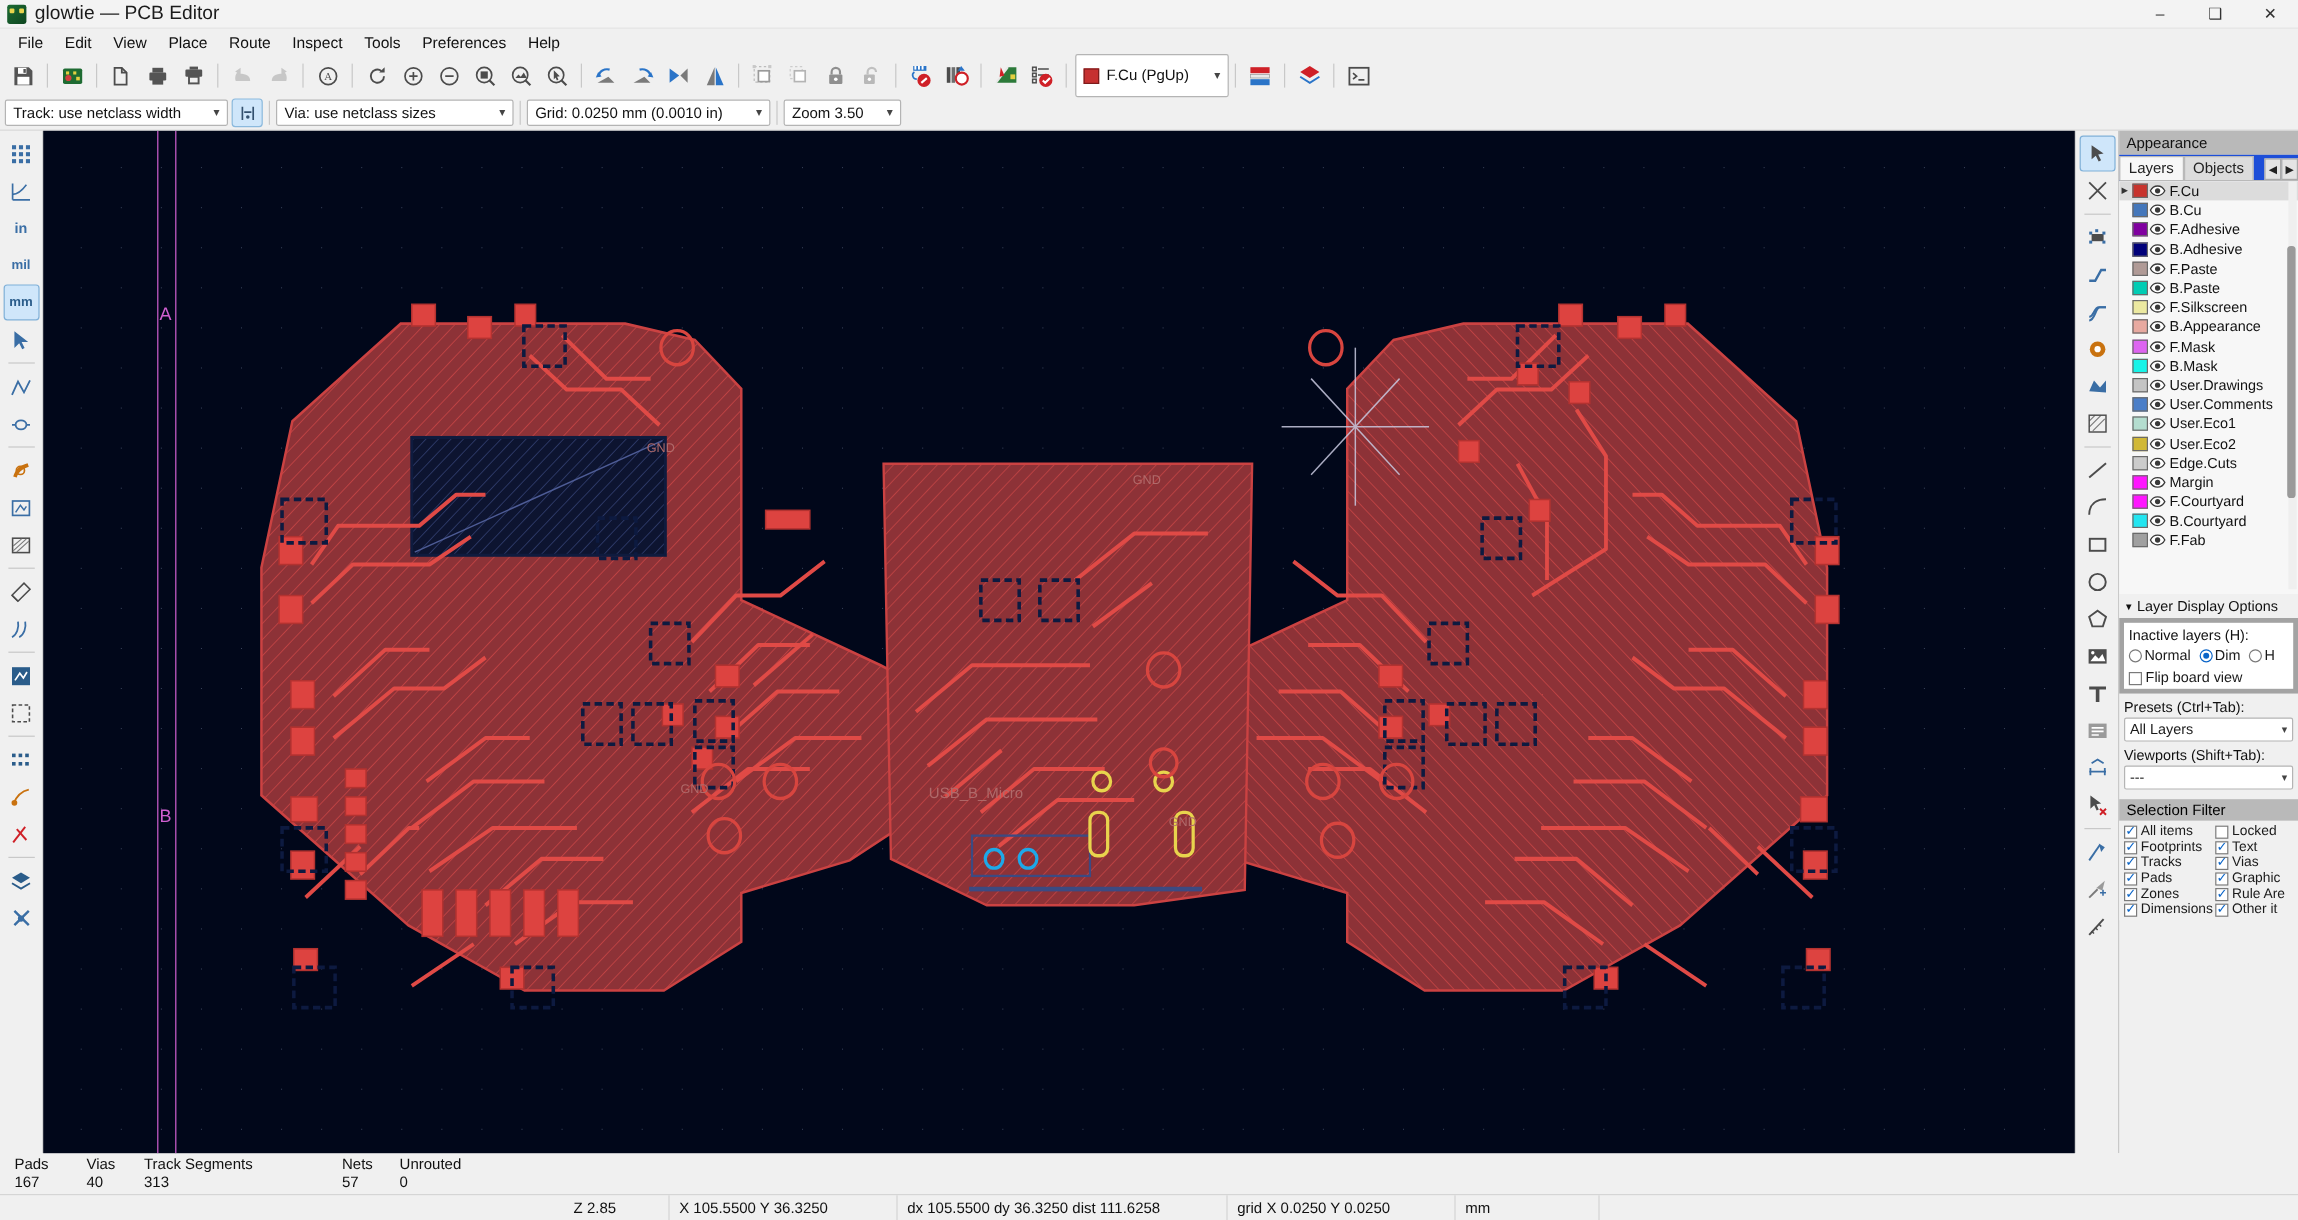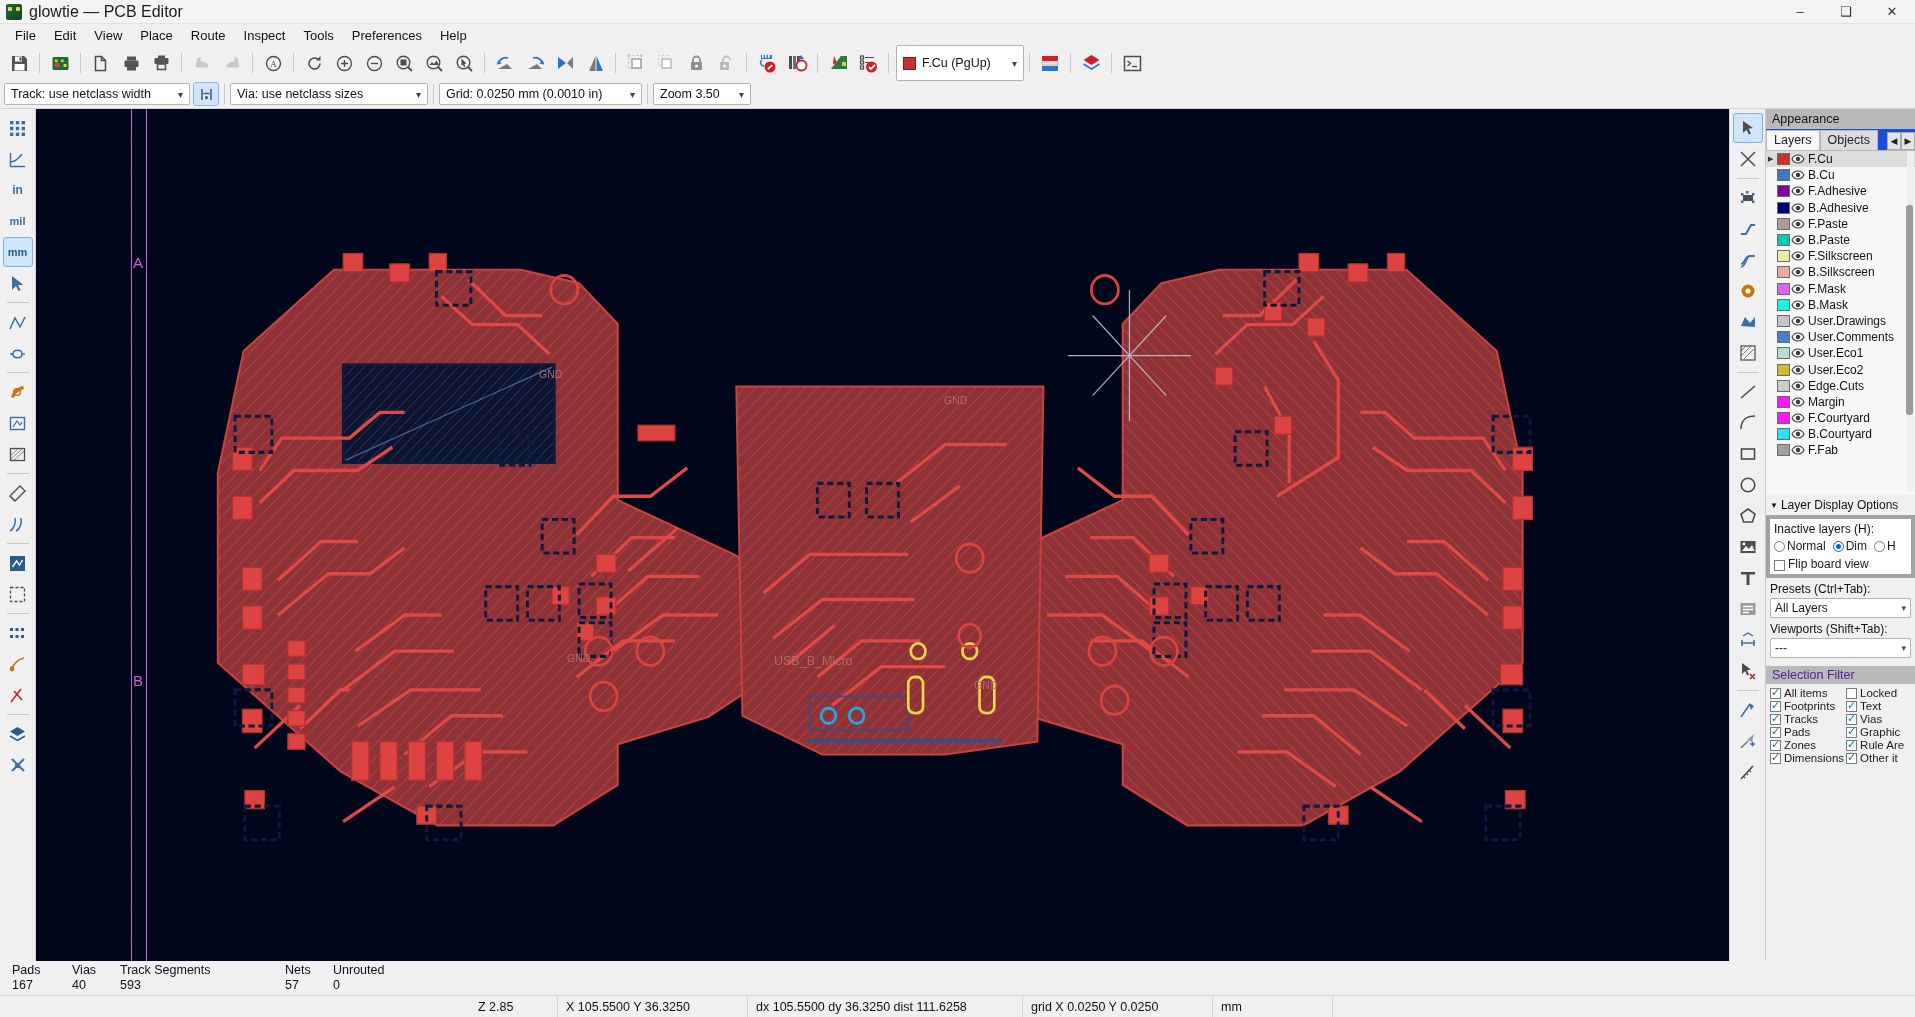--- a/index.html
+++ b/index.html
@@ -100,21 +100,21 @@
   .radio.on { border-color:#0a64c8; }
   .radio.on::after { content:""; position:absolute; left:2px; top:2px; width:5px; height:5px;
      border-radius:50%; background:#0a64c8; }
   .chk { width:11px; height:11px; border:1px solid #7a7a7a; background:#fff; display:inline-block; flex:none;
      position:relative; }
   .chk.on::after { content:"✓"; position:absolute; left:0px; top:-3px; font-size:11px; color:#0a64c8; }
   .chkrow { display:flex; align-items:flex-end; gap:3px; font-size:12px; margin-top:4px; }
   .pcombo { height:20px; background:#fff; border:1px solid #b4b4b4; border-radius:2px; display:flex;
      align-items:center; padding:0 4px; font-size:12px; margin-top:2px; }
   .pcombo .caret { margin-left:auto; font-size:9px; color:#444; }
-  .selfilter-title { background:#b9b9b9; font-size:12.5px; padding:2px 6px; color:#4c1d95; }
+  .selfilter-title { background:#b9b9b9; font-size:12.5px; padding:2px 6px; color:#000000; }
   .sf-grid { display:grid; grid-template-columns:1fr 1fr; gap:1px 2px; padding:3px 4px; background:#f0f0f0; }
   .sf-item { display:flex; align-items:center; gap:3px; font-size:11.5px; white-space:nowrap; }
 
   
   .statuswrap { flex:none; }
   .statusgrid { height:34px; background:#f0f0f0; display:flex; align-items:flex-start; padding-top:2px; font-size:12.5px; }
   .st-col { padding-left:12px; }
   .st-h { color:#111; font-size:12.5px; line-height:15px; }
   .st-v { color:#111; font-size:12.5px; line-height:15px; }
   .statusbar { height:22px; background:#f0f0f0; border-top:1px solid #d5d5d5; display:flex; align-items:center;
@@ -974,21 +974,21 @@
             </div>
             <div class="lrow">
               <span class="exp"></span>
               <span class="swatch" style="background:#e8a9a0"></span>
               <span class="eye">
                 <svg width="14" height="10" viewBox="0 0 14 10">
                   <path d="M7 1C3 1 1 5 1 5s2 4 6 4 6-4 6-4-2-4-6-4z" fill="#ffffff" stroke="#3a3a3a" stroke-width="1.1"></path>
                   <circle cx="7" cy="5" r="2.2" fill="#3a3a3a"></circle>
                 </svg>
               </span>
-              <span class="lname">B.Silkscreen</span>
+              <span class="lname">B.Appearance</span>
             </div>
             <div class="lrow">
               <span class="exp"></span>
               <span class="swatch" style="background:#dd64f0"></span>
               <span class="eye">
                 <svg width="14" height="10" viewBox="0 0 14 10">
                   <path d="M7 1C3 1 1 5 1 5s2 4 6 4 6-4 6-4-2-4-6-4z" fill="#ffffff" stroke="#3a3a3a" stroke-width="1.1"></path>
                   <circle cx="7" cy="5" r="2.2" fill="#3a3a3a"></circle>
                 </svg>
               </span>
@@ -1204,21 +1204,21 @@
         <div class="st-col" style="width: 60px;">
           <div class="st-h">Pads</div>
           <div class="st-v">167</div>
         </div>
         <div class="st-col" style="width: 48px;">
           <div class="st-h">Vias</div>
           <div class="st-v">40</div>
         </div>
         <div class="st-col" style="width: 165px;">
           <div class="st-h">Track Segments</div>
-          <div class="st-v">593</div>
+          <div class="st-v">313</div>
         </div>
         <div class="st-col" style="width: 48px;">
           <div class="st-h">Nets</div>
           <div class="st-v">57</div>
         </div>
         <div class="st-col" style="width: 120px;">
           <div class="st-h">Unrouted</div>
           <div class="st-v">0</div>
         </div>
       </div>

